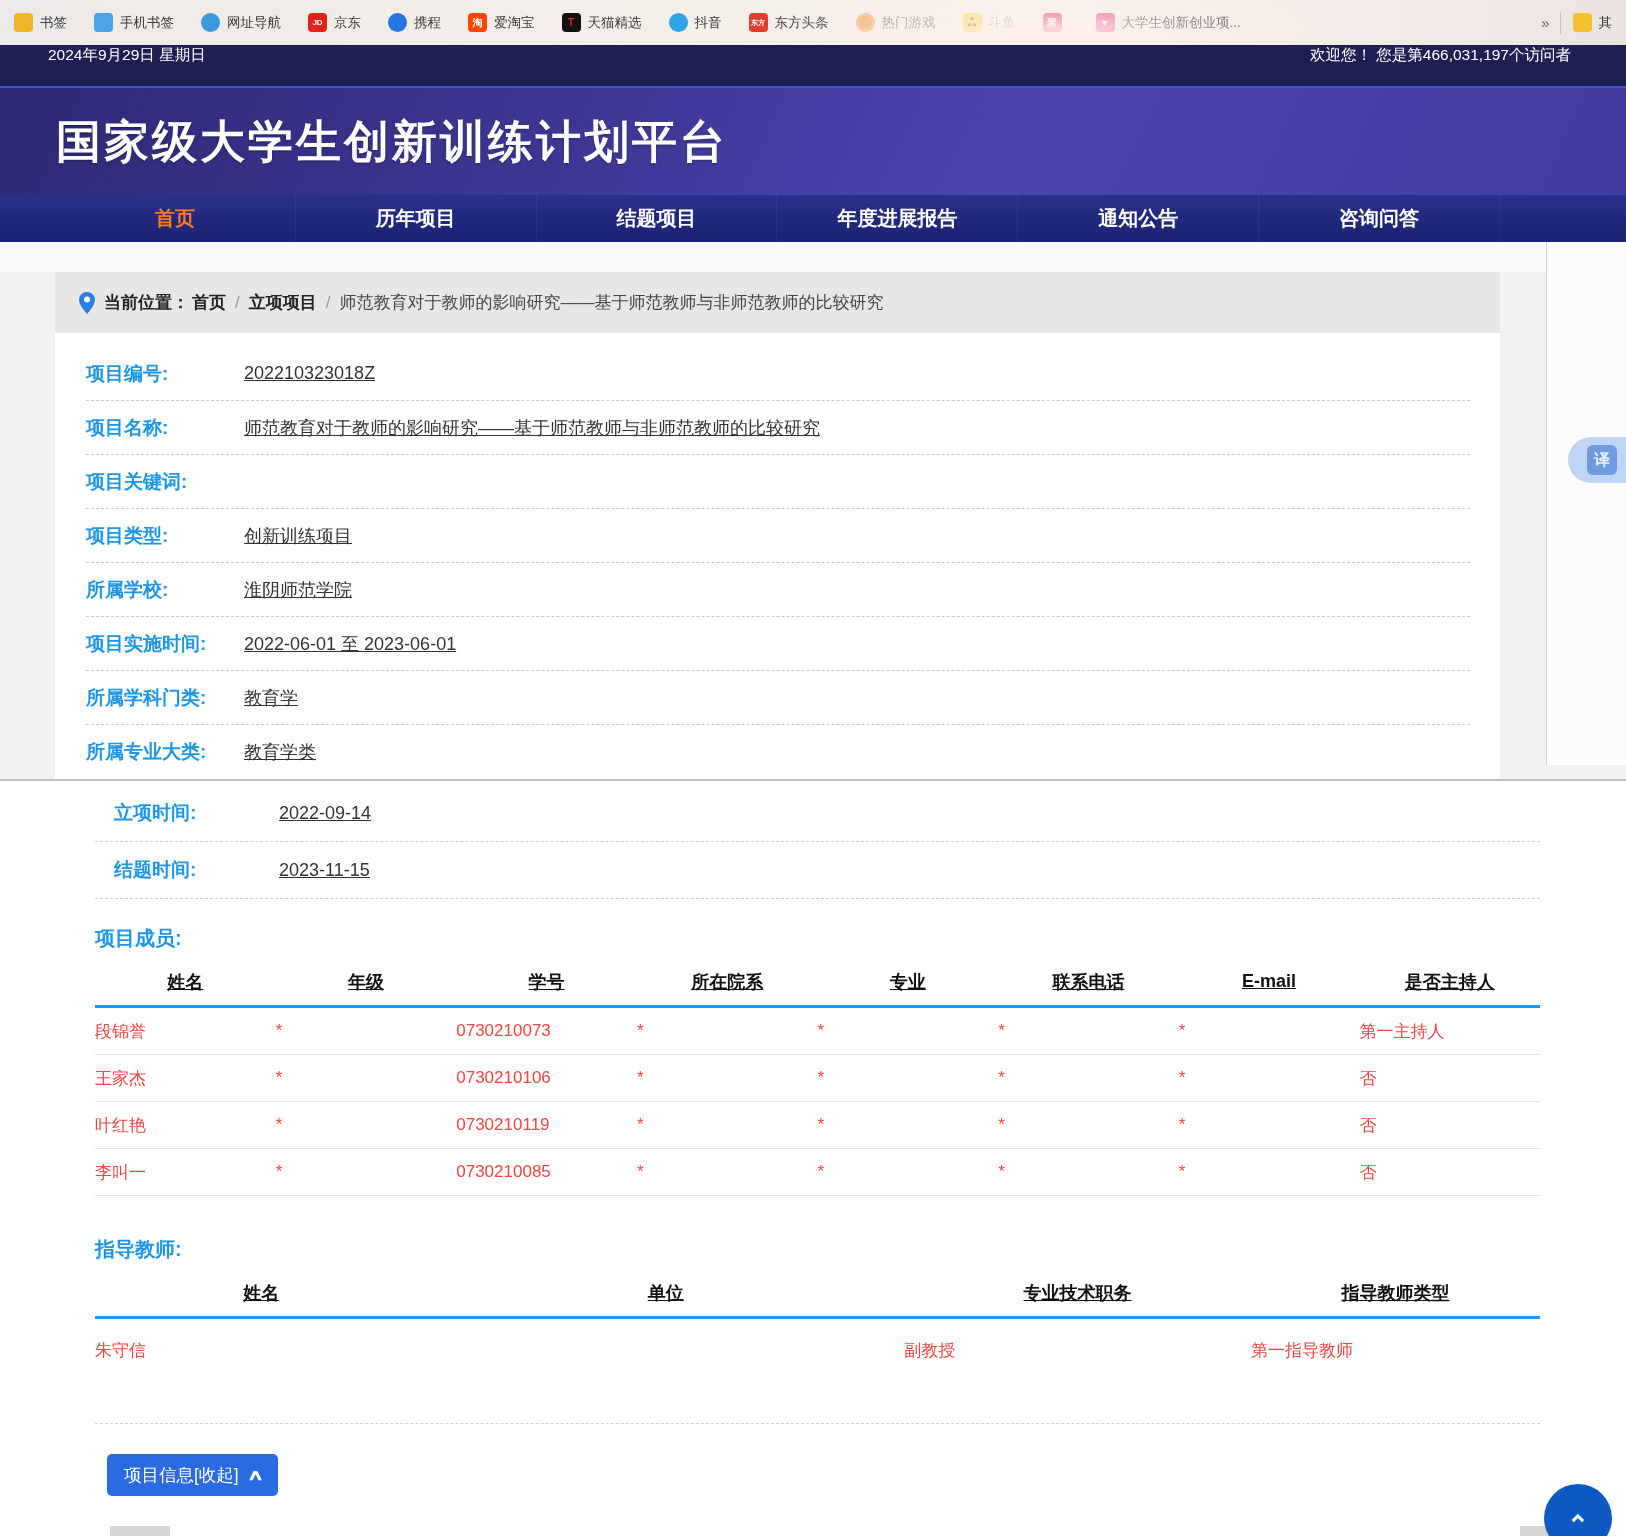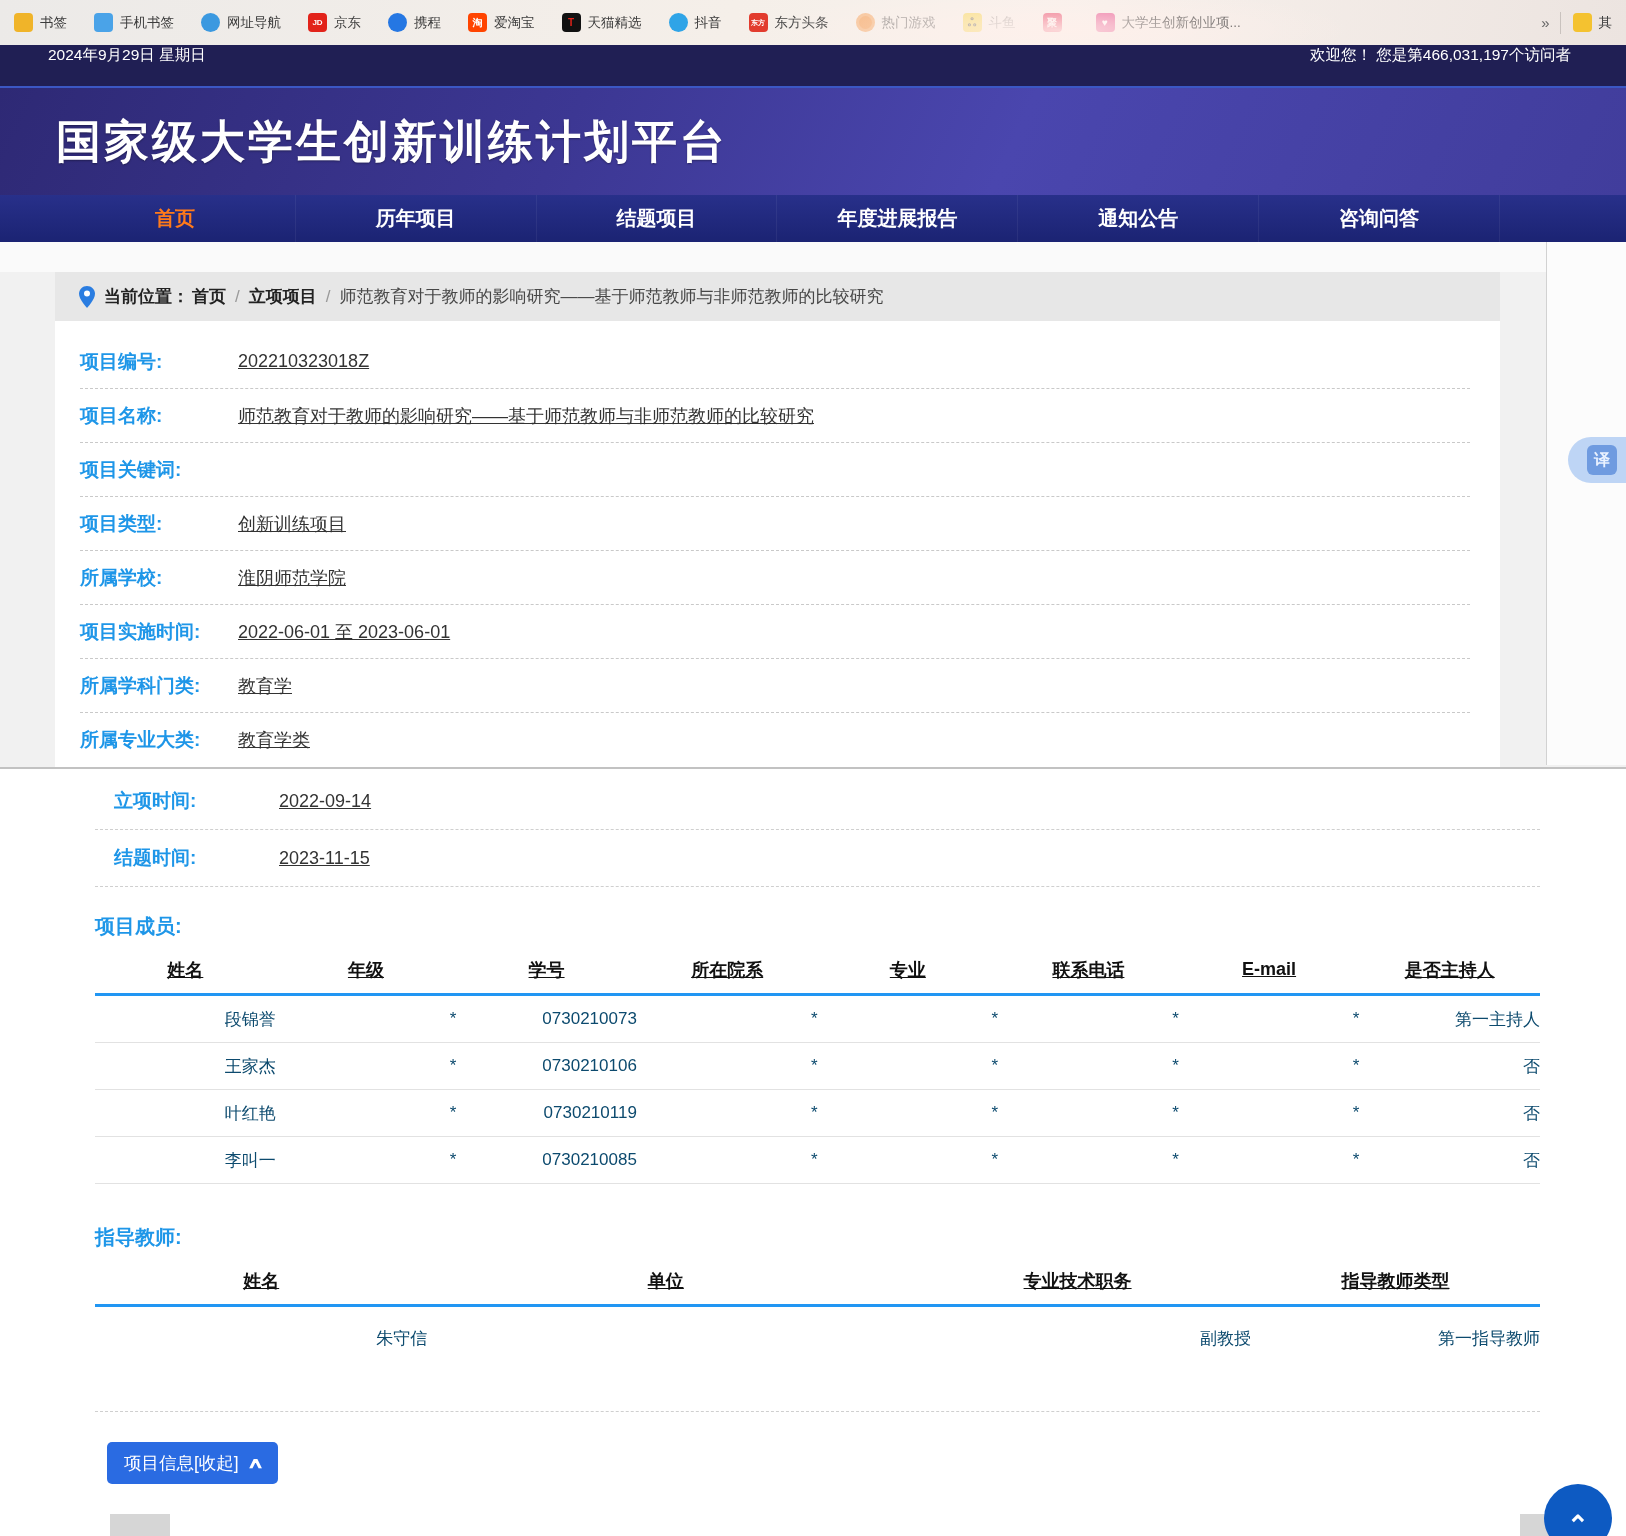--- a/index.html
+++ b/index.html
@@ -63,57 +63,58 @@
   }
   .nav-item {
     flex:1; display:flex; align-items:center; justify-content:center;
     color:#fff; font-size:20px; font-weight:bold; cursor:pointer;
     border-right:1px solid rgba(255,255,255,.06);
   }
   .nav-item.active { color:#ff7a1a; }
   .gap-strip { height:30px; background:#fafafa; }
   
   .breadcrumb {
-    margin-left:55px; width:1445px; height:49px;
+    margin-left:55px; width:1445px; height:61px;
     background:#e7e7e7;
     display:flex; align-items:center; gap:9px;
     padding-left:24px; font-size:17px; color:#333;
   }
   .crumb-link { font-weight:bold; color:#222; cursor:pointer; }
   .crumb-sep { color:#999; }
   .crumb-current { color:#474747; }
   .pin-icon { width:16px; height:22px; flex:0 0 auto; }
   
   .card {
     margin-left:55px; width:1445px; background:#fff;
     padding: 14px 30px 0 25px;
   }
   .field-row {
     height:54px; display:flex; align-items:center;
     border-bottom:1px dashed #c9c9c9;
+    margin-left:6px;
   }
   .field-row:last-child { border-bottom:none; }
   .field-label { width:158px; flex:0 0 auto; color:#1e96e8; font-weight:bold; font-size:19px; }
   .field-value { font-size:18px; color:#333;text-decoration:underline; }
   .stitch { height:2px; background:#c2c2c2; }
   
   .section2 { background:#fff; width:1626px; padding: 4px 86px 0 95px; min-height:769px; }
   .field-row2 {
     height:57px; display:flex; align-items:center;
     border-bottom:1px dashed #cfcfcf;
   }
   .field-label2 { width:165px; flex:0 0 auto; color:#1e96e8; font-weight:bold; font-size:19px;margin-left:19px; }
   .section-title { color:#1e96e8; font-weight:bold; font-size:20px; margin:26px 0 6px; }
   .members-grid .hrow, .members-grid .drow { display:grid; grid-template-columns:repeat(8,1fr); align-items:center; }
   .adv-grid .hrow, .adv-grid .drow { display:grid; grid-template-columns:23% 33% 24% 20%; align-items:center; }
   .hrow { height:50px; border-bottom:3px solid #2196f3; }
   .hcell { text-align:center; font-weight:bold; font-size:18px; color:#111;text-decoration:underline; }
   .drow { height:47px; border-bottom:1px solid #e2e2e2; }
   .adv-grid .drow { height:62px; border-bottom:none; }
-  .dcell { text-align:right; font-size:17px; color:#0c4a6e; }
+  .dcell { text-align:left; font-size:17px; color:#ef4444; }
   .adv-grid { padding-bottom:42px; border-bottom:1px dashed #cfcfcf; }
   
   .collapse-btn {
     margin:30px 0 0 12px;
     display:inline-flex; align-items:center; gap:11px;
     background:#2a6be2; color:#fff; font-size:17.5px;
     padding:9px 17px; border-radius:5px; border:none; cursor:pointer;
     font-family:"Liberation Sans",sans-serif;
   }
   .chev-up { font-size:15px; font-weight:bold; transform:scaleX(1.6); display:inline-block; }

